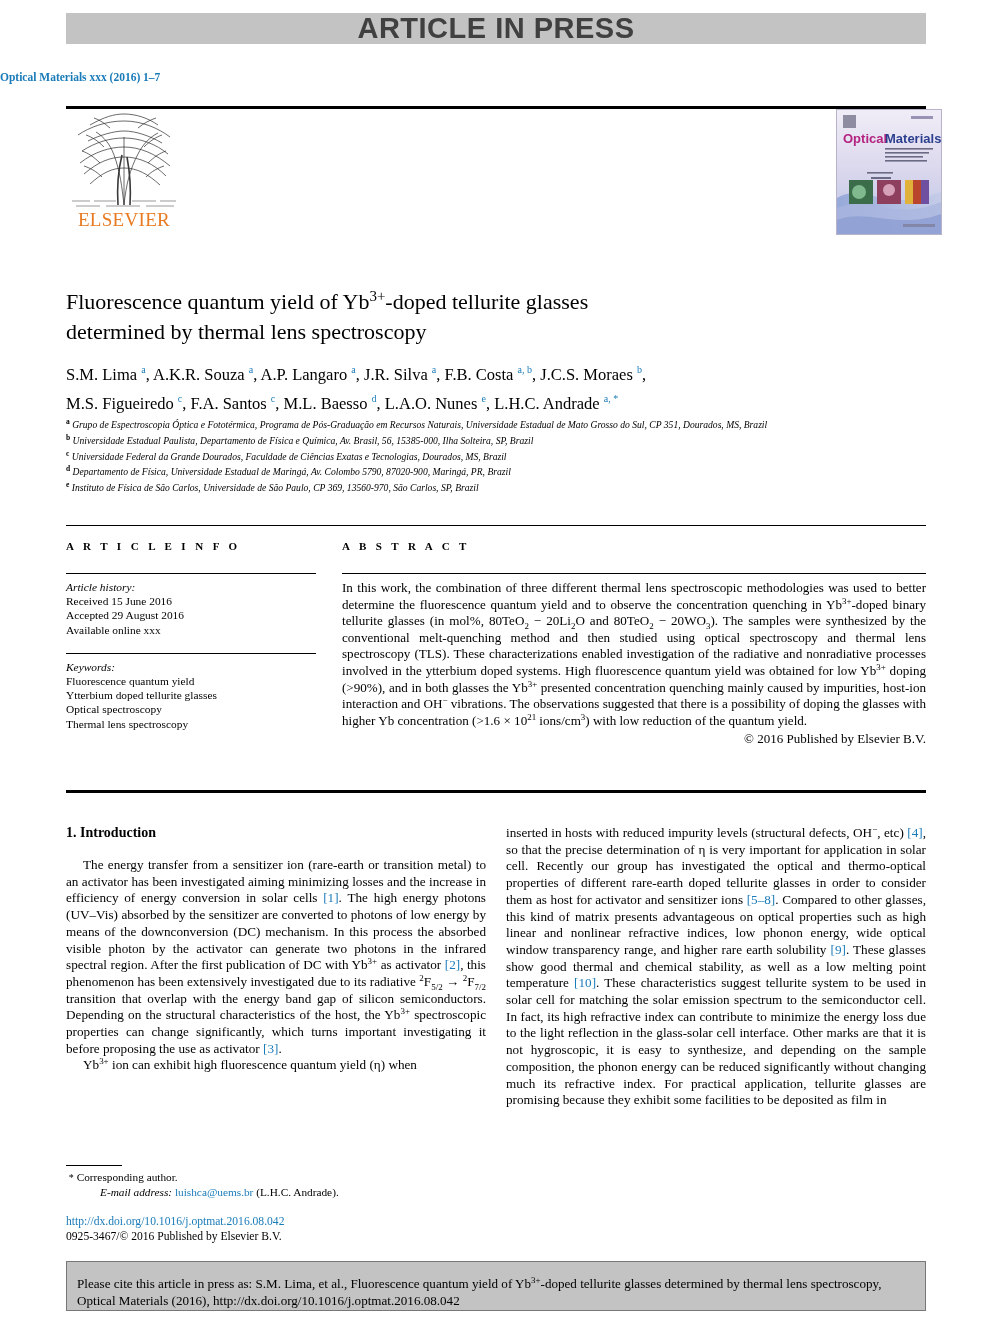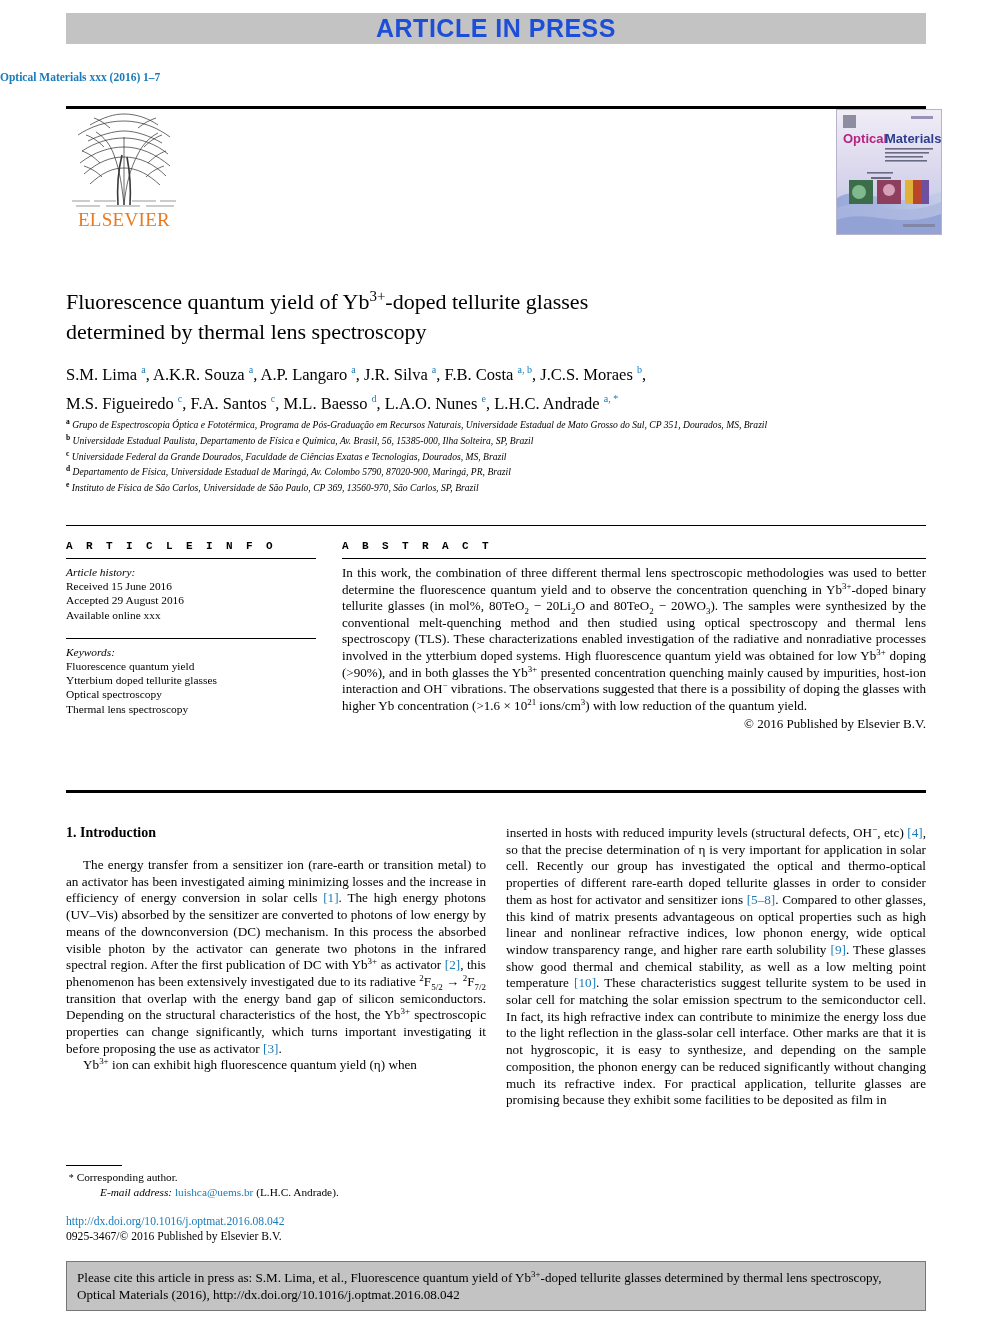--- a/index.html
+++ b/index.html
@@ -30,23 +30,23 @@
     width: 860px;
     height: 31px;
     background: #c3c3c3;
     display: flex;
     align-items: center;
     justify-content: center;
   }
   .aip-banner span {
     font-family: "Liberation Sans", sans-serif;
     font-weight: bold;
-    font-size: 25px;
+    font-size: 29px;
     letter-spacing: 0.5px;
-    color: #1d4ed8;
+    color: #404040;
   }
 
   
   .running-head {
     position: absolute;
     left: 0;
     top: 71px;
     width: 992px;
     text-align: left;
     font-family: "Liberation Serif", serif;
@@ -208,25 +208,25 @@
     top: 540px;
     width: 250px;
   }
   .abstract-col {
     position: absolute;
     left: 342px;
     top: 540px;
     width: 584px;
   }
   .sec-head {
-    font-family: Liberation Mono, monospace;
+    font-family: Liberation Serif, serif;
     font-size: 11px;
     font-weight: bold;
     letter-spacing: 3.4px;
-    margin-bottom: 6px;
+    margin-bottom: 21px;
   }
   .thin-rule {
     height: 1px;
     background: #000;
     margin-bottom: 6px;
   }
   .info-block {
     font-family: "Liberation Serif", serif;
     font-size: 11.4px;
     line-height: 14.2px;
@@ -313,21 +313,21 @@
   
   .cite-box {
     position: absolute;
     left: 66px;
     top: 1261px;
     width: 860px;
     height: 50px;
     background: #c3c3c3;
     border: 1px solid #777;
     box-sizing: border-box;
-    padding: 7px 10px 0 10px;
+    padding: 13px 10px 0 10px;
     font-family: "Liberation Serif", serif;
     font-size: 13.1px;
     line-height: 17px;
   }
   sup { font-size: 0.68em; vertical-align: super; line-height: 0; }
   sub { font-size: 0.68em; vertical-align: sub; line-height: 0; }
 </style>
 </head>
 <body>
 

